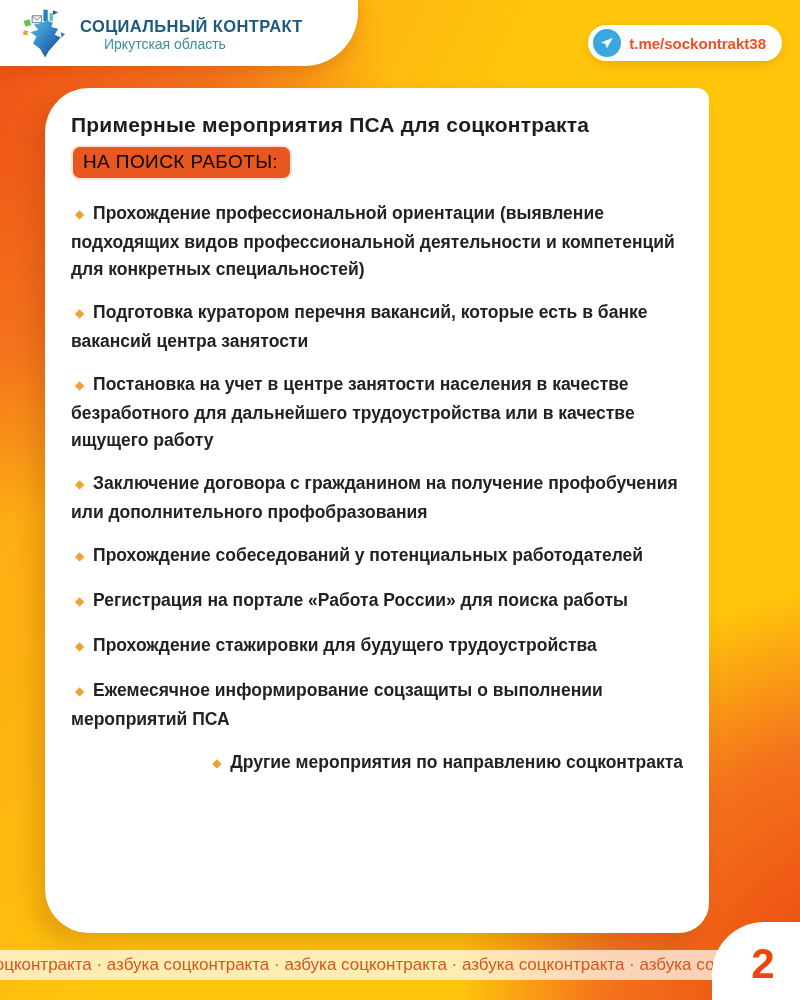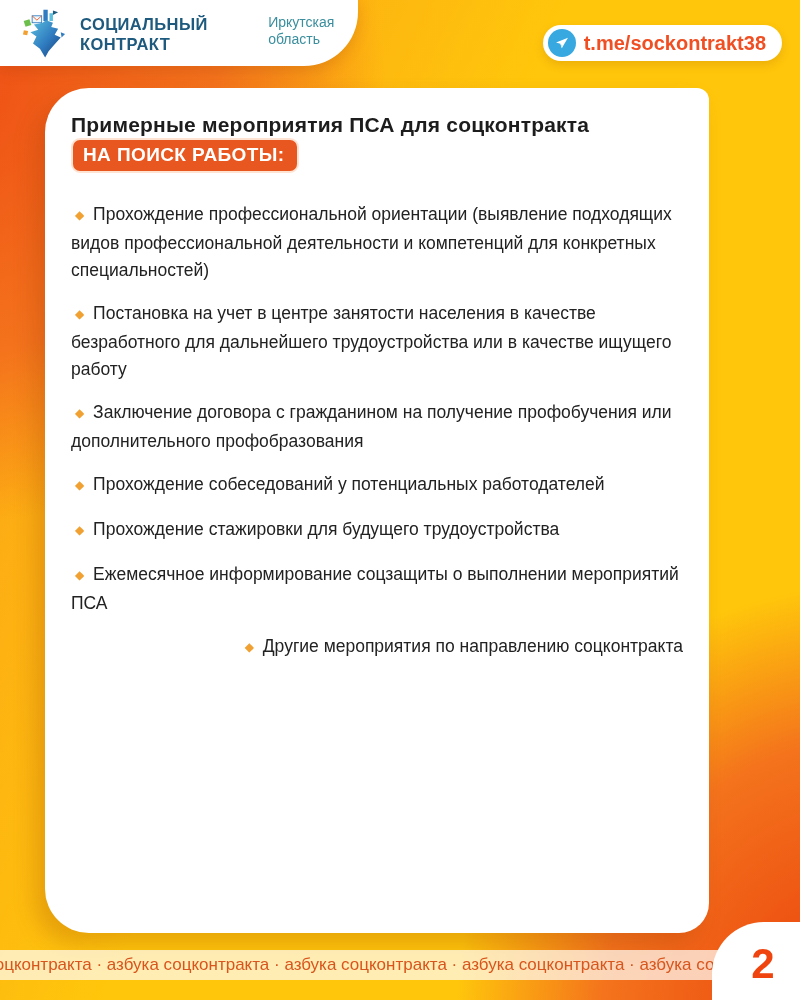--- a/index.html
+++ b/index.html
@@ -11,45 +11,45 @@
       radial-gradient(ellipse 68% 58% at 108% 102%, #e93c0c 0%, #f4731c 48%, rgba(250,150,20,0) 75%),
       linear-gradient(115deg, #fb9a1a 0%, #ffc60b 45%, #ffc60b 100%);
   }
   
   .header-plate{
     position:absolute;left:0;top:0;width:358px;height:66px;background:#ffffff;
     border-bottom-right-radius:54px;display:flex;align-items:center;
     box-shadow:0 6px 14px rgba(130,45,0,.16);z-index:5;
   }
   .logo{width:52px;height:54px;margin:2px 8px 0 20px;flex:0 0 auto;}
-  .logo-text{display:flex;margin-top:2px;}
+  .logo-text{display:flex;flex-direction:column;margin-top:2px;}
   .logo-title{font-size:16.5px;font-weight:bold;letter-spacing:.4px;color:#1d5a7d;line-height:20px;}
   .logo-subtitle{font-size:14px;color:#3a8e9e;line-height:17px;margin-left:24px;}
   .tg-badge{
     position:absolute;right:18px;top:25px;height:36px;background:#ffffff;border-radius:19px;
     display:flex;align-items:center;padding:0 16px 0 5px;z-index:5;
     box-shadow:0 4px 10px rgba(150,70,0,.18);
   }
   .tg-circle{width:28px;height:28px;border-radius:50%;background:#37a8e0;display:flex;align-items:center;justify-content:center;margin-right:8px;}
   .tg-circle svg{width:16px;height:16px;}
-  .tg-text{font-size:20px;font-weight:bold;color:#f04f23;}
+  .tg-text{font-size:15px;font-weight:bold;color:#f04f23;}
   
   .card{
     position:absolute;left:45px;top:88px;width:664px;height:845px;background:#ffffff;
     border-radius:44px 12px 30px 44px;z-index:3;
     box-shadow:-10px 12px 22px rgba(140,50,5,.22);
     padding:24px 26px 0 26px;box-sizing:border-box;
   }
   .card-title{font-size:21px;font-weight:bold;color:#1d1d1d;line-height:26px;letter-spacing:.2px;}
   .card-badge{
-    display:inline-block;background:#e8571f;color:#ffffff;
-    font-size:19px;font-weight:bold;letter-spacing:.4px;line-height:22px;
+    display:inline-block;margin-top:7px;background:#e8571f;color:#000000;
+    font-size:19px;font-weight:normal;letter-spacing:.4px;line-height:22px;
     padding:4px 12px 5px 10px;border-radius:9px;border:2px solid #ffe3d2;
   }
-  .items{margin-top:28px;}
+  .items{margin-top:20px;font-weight:bold;}
   .item{font-size:17.5px;line-height:27px;color:#222222;margin-bottom:16px;text-indent:4px;}
   .item:last-child{margin-bottom:0;text-align:right;}
   .diamond{color:#f0a132;font-size:12px;margin-right:4px;text-indent:0;display:inline-block;transform:translateY(-1px);}
   
   .ticker-band{
     position:absolute;left:0;bottom:20px;width:800px;height:30px;
     background:rgba(255,252,245,.72);display:flex;align-items:center;overflow:hidden;z-index:4;
   }
   .ticker-text{font-size:17px;color:#d8551d;white-space:nowrap;margin-left:-14px;}
   .page-blob{
@@ -94,23 +94,25 @@
     </svg>
   </div>
   <span class="tg-text">t.me/sockontrakt38</span>
 </div>
 
 <div class="card">
   <div class="card-title">Примерные мероприятия ПСА для соцконтракта</div>
   <div class="card-badge">НА ПОИСК РАБОТЫ:</div>
   <div class="items">
       <div class="item"><span class="diamond">◆</span> Прохождение профессиональной ориентации (выявление подходящих видов профессиональной деятельности и компетенций для конкретных специальностей)</div>
+      <div class="item"><span class="diamond">◆</span> Подготовка куратором перечня вакансий, которые есть в банке вакансий центра занятости</div>
       <div class="item"><span class="diamond">◆</span> Постановка на учет в центре занятости населения в качестве безработного для дальнейшего трудоустройства или в качестве ищущего работу</div>
       <div class="item"><span class="diamond">◆</span> Заключение договора с гражданином на получение профобучения или дополнительного профобразования</div>
       <div class="item"><span class="diamond">◆</span> Прохождение собеседований у потенциальных работодателей</div>
+      <div class="item"><span class="diamond">◆</span> Регистрация на портале «Работа России» для поиска работы</div>
       <div class="item"><span class="diamond">◆</span> Прохождение стажировки для будущего трудоустройства</div>
       <div class="item"><span class="diamond">◆</span> Ежемесячное информирование соцзащиты о выполнении мероприятий ПСА</div>
       <div class="item"><span class="diamond">◆</span> Другие мероприятия по направлению соцконтракта</div>
     </div>
 </div>
 
 <div class="ticker-band">
   <span class="ticker-text">соцконтракта · азбука соцконтракта · азбука соцконтракта · азбука соцконтракта · азбука соцконтракта · азбука соцконтракта</span>
 </div>
 

